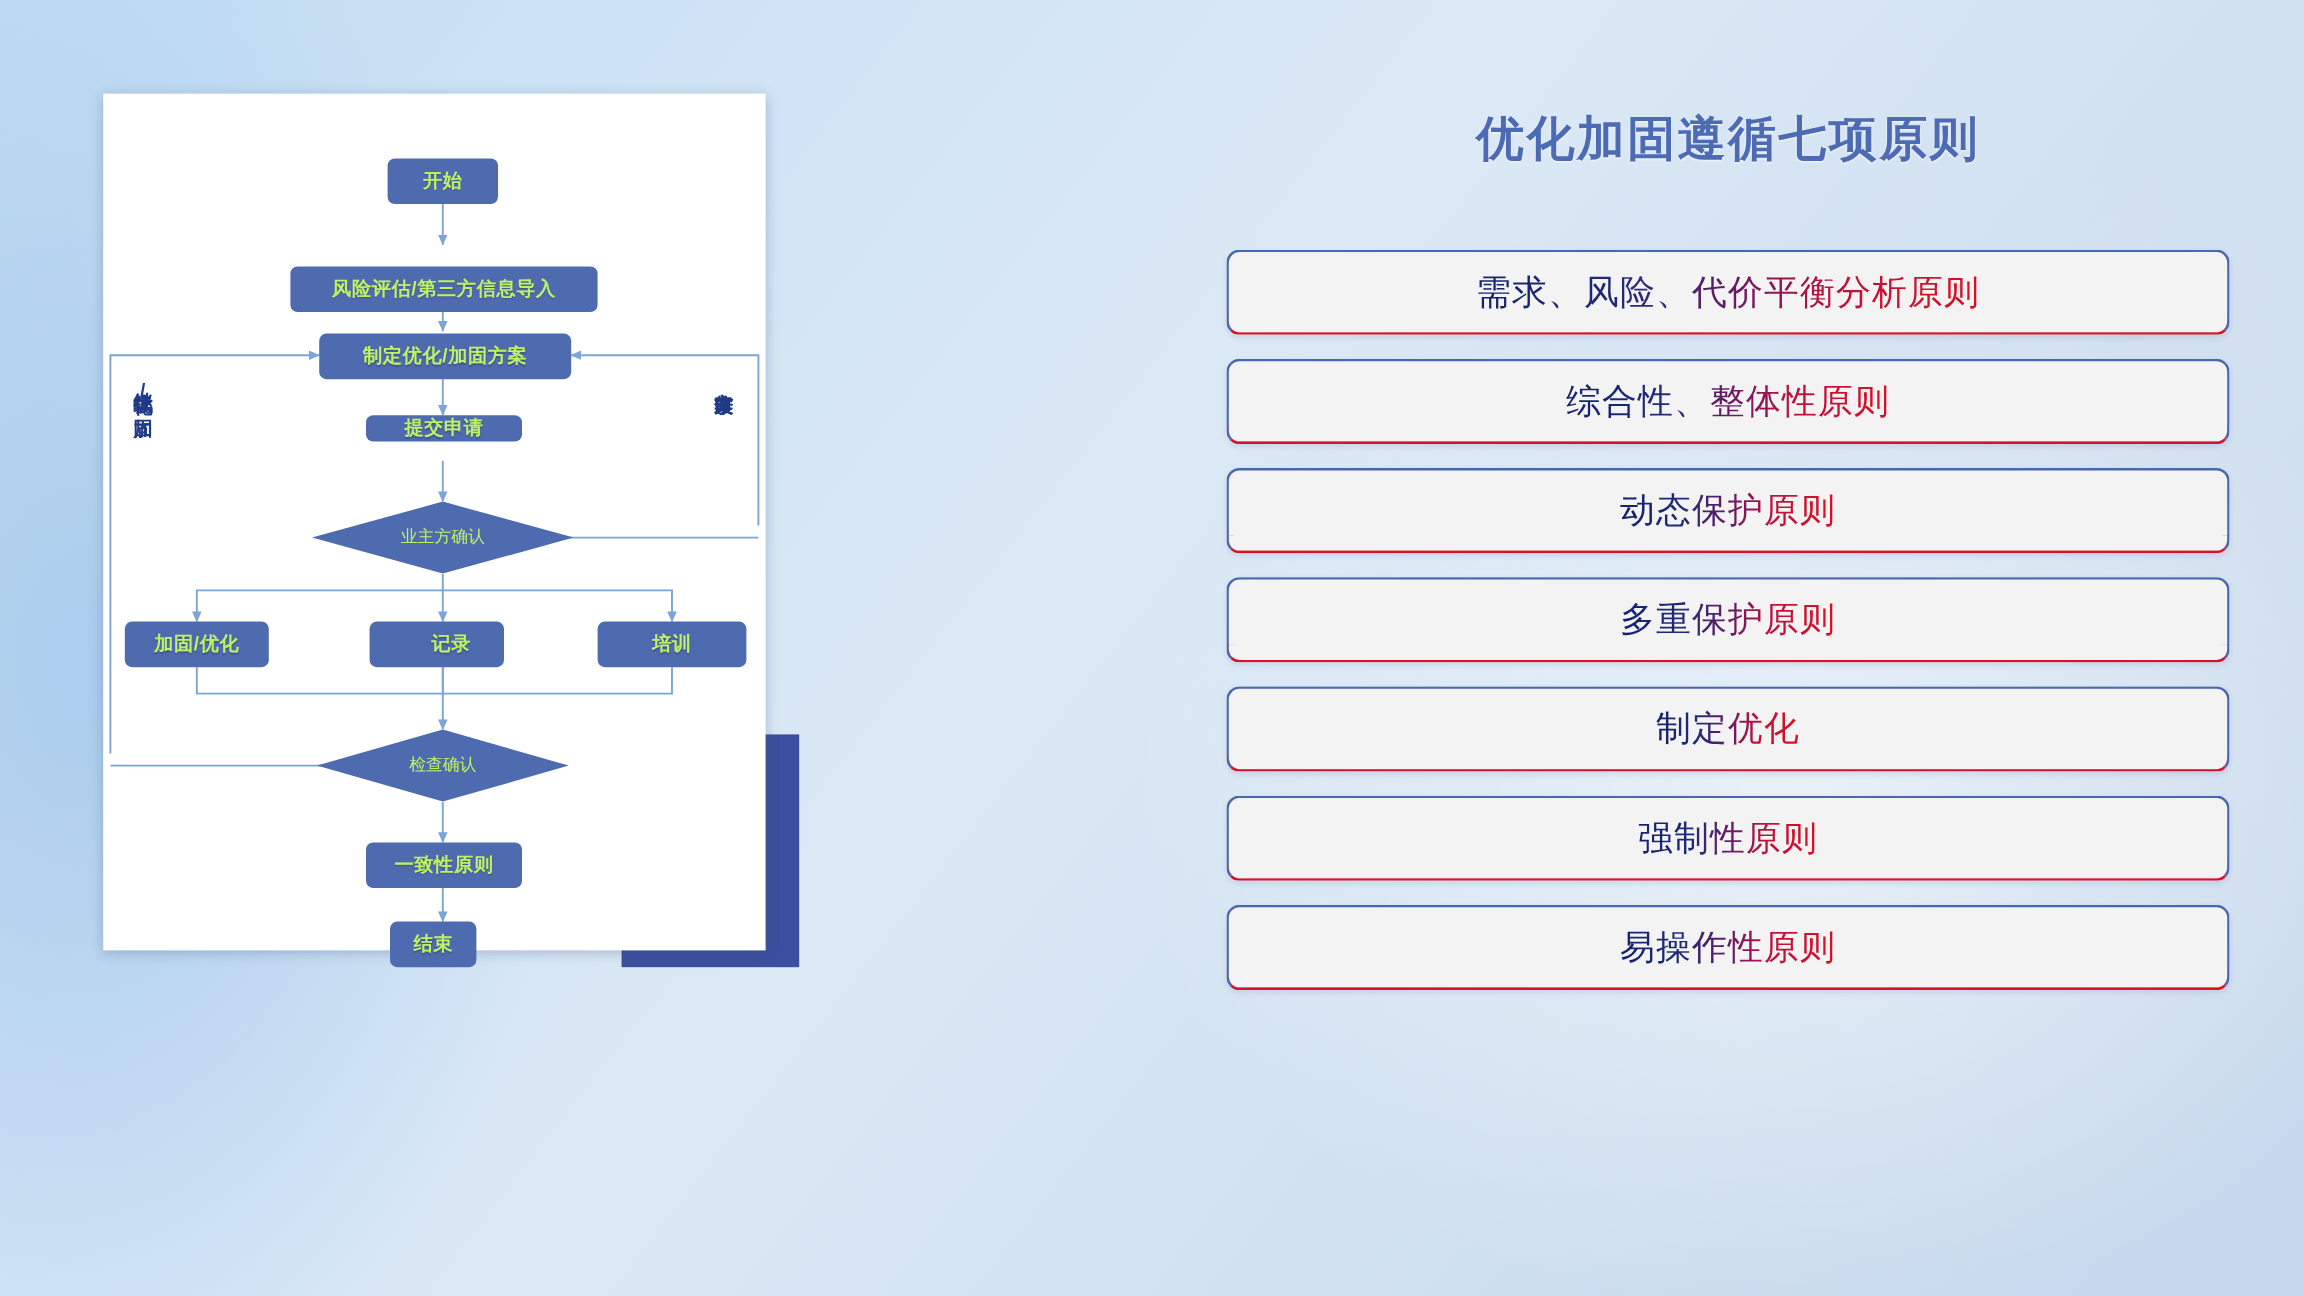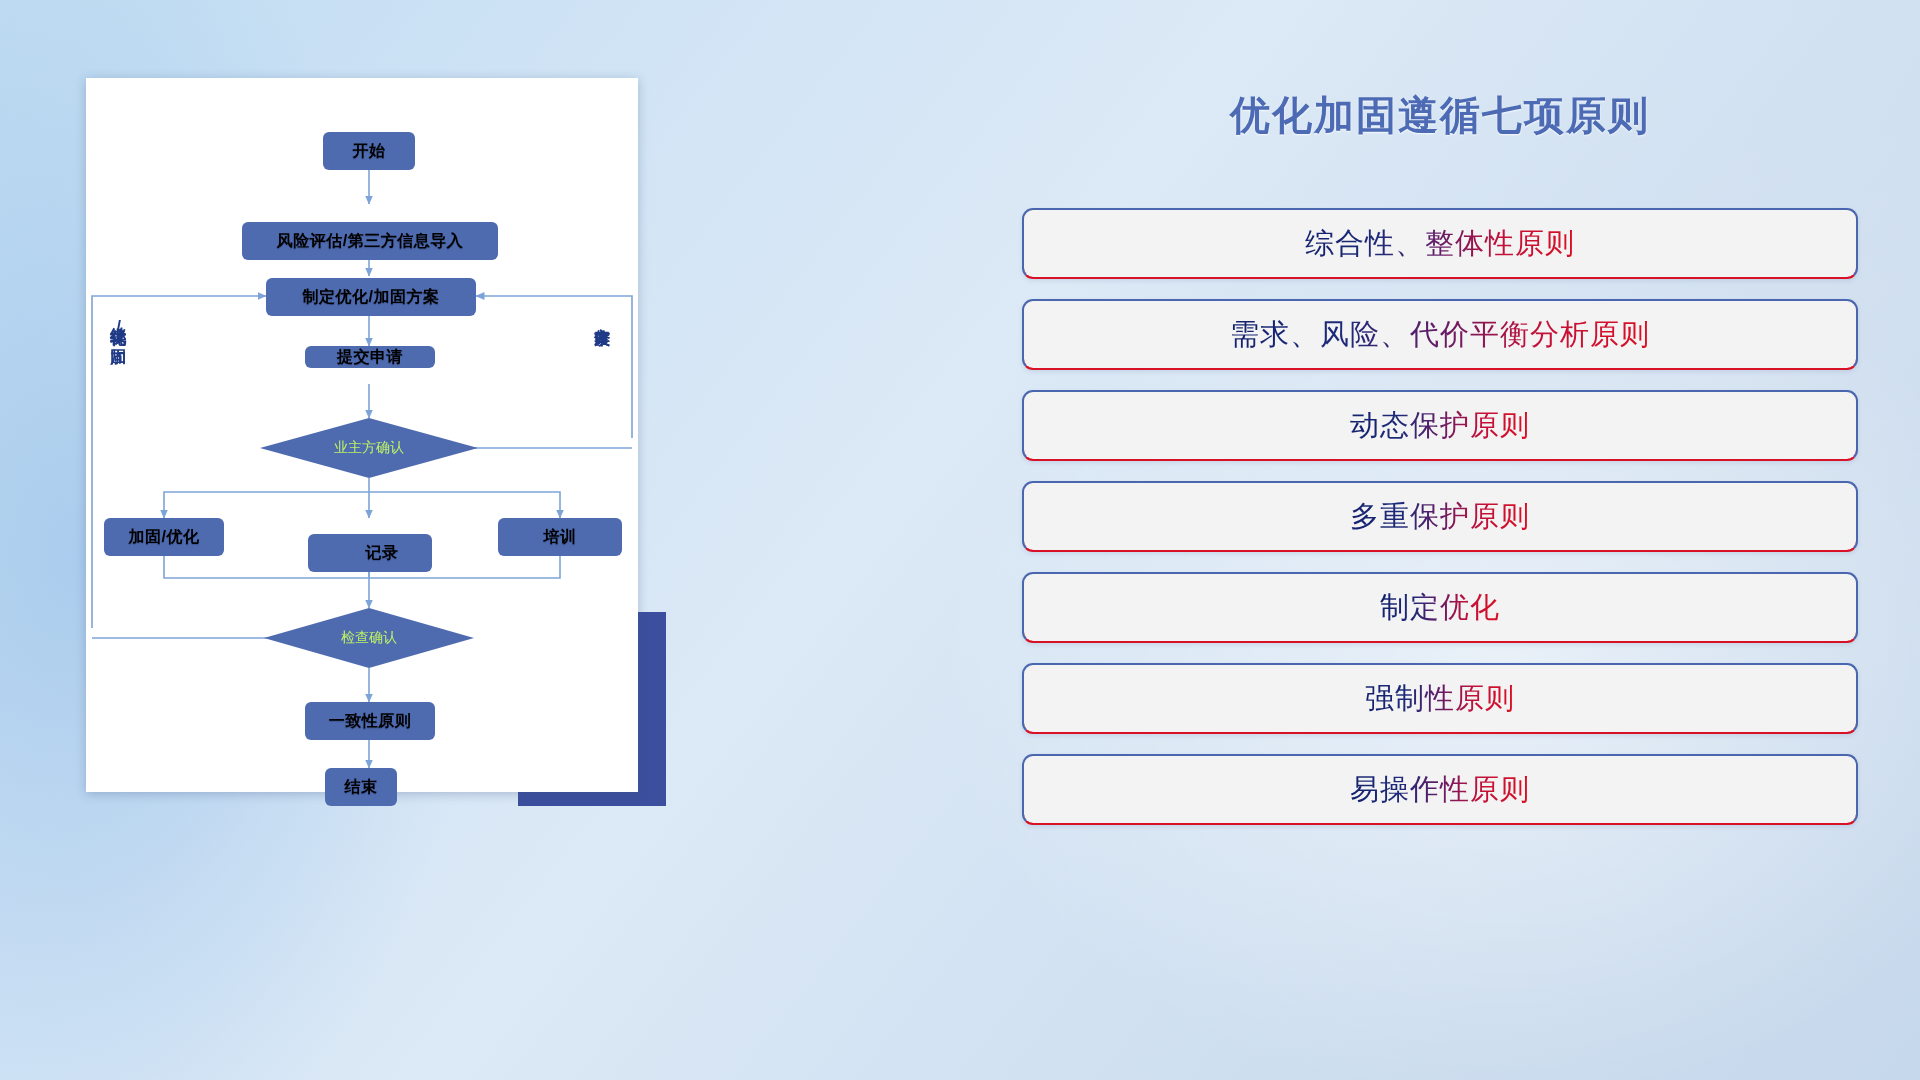--- a/index.html
+++ b/index.html
@@ -45,21 +45,21 @@
     box-shadow: 0 2px 10px rgba(60,80,130,0.30);
   }
 
   .flow-canvas { position: absolute; inset: 0; }
   .flow-canvas svg { position: absolute; left: 0; top: 0; }
 
   
   .node {
     position: absolute;
     background: #4f6bb0;
-    color: #000000;
+    color: #bef264;
     border-radius: 6px;
     display: flex;
     align-items: center;
     justify-content: center;
     font-weight: bold;
     letter-spacing: 0.5px;
     white-space: nowrap;
     text-shadow: 0 1px 1px rgba(30,45,90,0.35);
   }
 
@@ -220,21 +220,21 @@
       </div>
 
       <div class="diamond" style="left:174px; top:340px; width:218px; height:60px; font-size:14px;">
         <span>业主方确认</span>
       </div>
 
       <div class="node" style="left:18px; top:440px; width:120px; height:38px; font-size:16px;">
         <span>加固/优化</span>
       </div>
 
-      <div class="node" style="left:222px; top:456px; width:124px; height:38px; font-size:16px;padding-left:24px;">
+      <div class="node" style="left:222px; top:440px; width:112px; height:38px; font-size:16px;padding-left:24px;">
         <span>记录</span>
       </div>
 
       <div class="node" style="left:412px; top:440px; width:124px; height:38px; font-size:16px;">
         <span>培训</span>
       </div>
 
       <div class="diamond" style="left:178px; top:530px; width:210px; height:60px; font-size:14px;">
         <span>检查确认</span>
       </div>
@@ -254,25 +254,25 @@
     </div>
   </div>
 
   <div id="principles">
 
     <div id="principles-title">优化加固遵循七项原则</div>
 
     <div id="card-list">
 
       <div class="p-card">
+        <span class="p-card-label">需求、风险、代价平衡分析原则</span>
+      </div>
+
+      <div class="p-card">
         <span class="p-card-label">综合性、整体性原则</span>
-      </div>
-
-      <div class="p-card">
-        <span class="p-card-label">需求、风险、代价平衡分析原则</span>
       </div>
 
       <div class="p-card">
         <span class="p-card-label">动态保护原则</span>
       </div>
 
       <div class="p-card">
         <span class="p-card-label">多重保护原则</span>
       </div>
 

